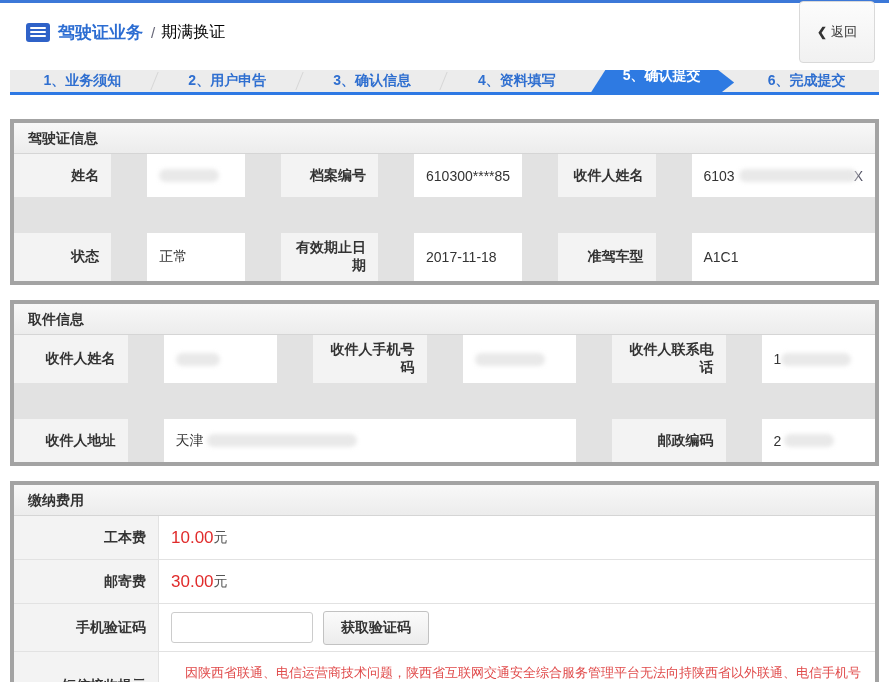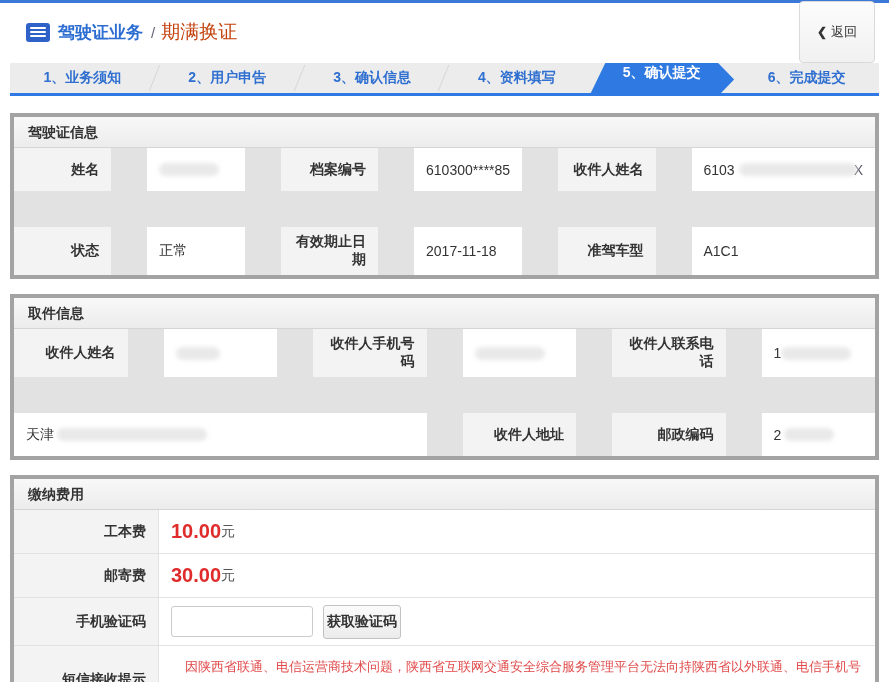--- a/index.html
+++ b/index.html
@@ -17,32 +17,32 @@
   
   .header { height: 58px; display: flex; align-items: center; padding: 0 12px 0 26px; flex: 0 0 auto; }
   .doc-icon {
     width: 24px; height: 19px; border-radius: 3px; background: #2f62c8;
     display: inline-flex; flex-direction: column; justify-content: center; gap: 2px;
     padding: 3px 4px; margin-right: 8px;
   }
   .doc-icon i { display:block; height: 2px; background: #fff; border-radius:1px; }
   .page-title { color: #2c6dd2; font-size: 17px; font-weight: bold; }
   .crumb-sep { color: #667; font-size: 15px; margin: 0 6px 0 8px; }
-  .page-subtitle { color: #c2410c; font-size: 19px; }
+  .page-subtitle { color: #000000; font-size: 16px; }
   .back-btn {
     margin-left: auto; margin-right: 2px;
     padding: 21px 17px; font-size: 13px; color: #333;
     background: linear-gradient(#fcfcfc, #f1f1f1);
     border: 1px solid #d9d9d9; border-radius: 4px; cursor: pointer;
   }
   .back-btn .chev { font-weight: bold; margin-right: 4px; font-size: 12px; }
 
   
   .steps {
-    margin: 2px 10px; height: 33px; flex: 0 0 auto;
+    margin: 9px 10px; height: 25px; flex: 0 0 auto;
     display: flex; background: #ececec; border-bottom: 3px solid #2e79e4;
   }
   .step {
     flex: 1; display: flex; align-items: center; justify-content: center;
     color: #2f6fd0; font-size: 14px; font-weight: bold; position: relative;
   }
   .step:not(:last-child):not(.active)::after {
     content: ""; position: absolute; right: 0; top: 2px; bottom: 2px;
     width: 1px; background: #d6d6d6; transform: skewX(-22deg);
   }
@@ -71,28 +71,28 @@
 
   .redact {
     display: inline-block; height: 13px; background: #e9e9e9;
     border-radius: 7px; filter: blur(2px); vertical-align: middle;
   }
   .r60 { width: 60px; } .r120 { width: 118px; margin: 0 4px; } .r40 { width: 44px; }
   .r70 { width: 70px; } .r150 { width: 150px; margin-left: 3px; } .r50 { width: 50px; margin-left: 3px; }
   .pfx { margin-right: 0; }
 
   
-  .price { color: #e02b2b; font-weight: bold; font-size: 20px; }
+  .price { color: #e02b2b; font-weight: normal; font-size: 17px; }
   .yuan { color: #555; font-size: 14px; }
   .code-input {
     width: 142px; height: 31px; border: 1px solid #ccc; border-radius: 3px;
     padding: 0 8px; font-size: 14px; font-family: inherit;
   }
   .code-btn {
-    margin-left: 10px; padding: 7px 3px; font-size: 14px; font-weight: bold; color: #333;
+    margin-left: 10px; padding: 7px 17px; font-size: 14px; font-weight: bold; color: #333;
     background: linear-gradient(#fbfbfb, #ececec);
     border: 1px solid #c2c2c2; border-radius: 3px; cursor: pointer;
   }
   .cell.tall { min-height: 47px; }
   .notice-cell { min-height: 62px; align-items: center; }
   .warning {
     color: #e04a4a; font-size: 13px; line-height: 2.0; padding: 2px 2px; text-align: right;
   }
 
   
@@ -168,25 +168,25 @@
     <div class="cell lbl">收件人手机号码</div>
     <div class="cell val">
         <span class="redact r70"></span>
       </div>
     <div class="cell lbl">收件人联系电话</div>
     <div class="cell val">
         <span class="pfx">1</span>
         <span class="redact r70"></span>
       </div>
 
+    <div class="cell lbl">收件人地址</div>
     <div class="cell val span3">
         <span class="pfx">天津</span>
         <span class="redact r150"></span>
       </div>
-    <div class="cell lbl">收件人地址</div>
     <div class="cell lbl">邮政编码</div>
     <div class="cell val">
         <span class="pfx">2</span>
         <span class="redact r50"></span>
       </div>
   </div>
 </div>
 
 <div class="section">
   <div class="section-title">缴纳费用</div>

